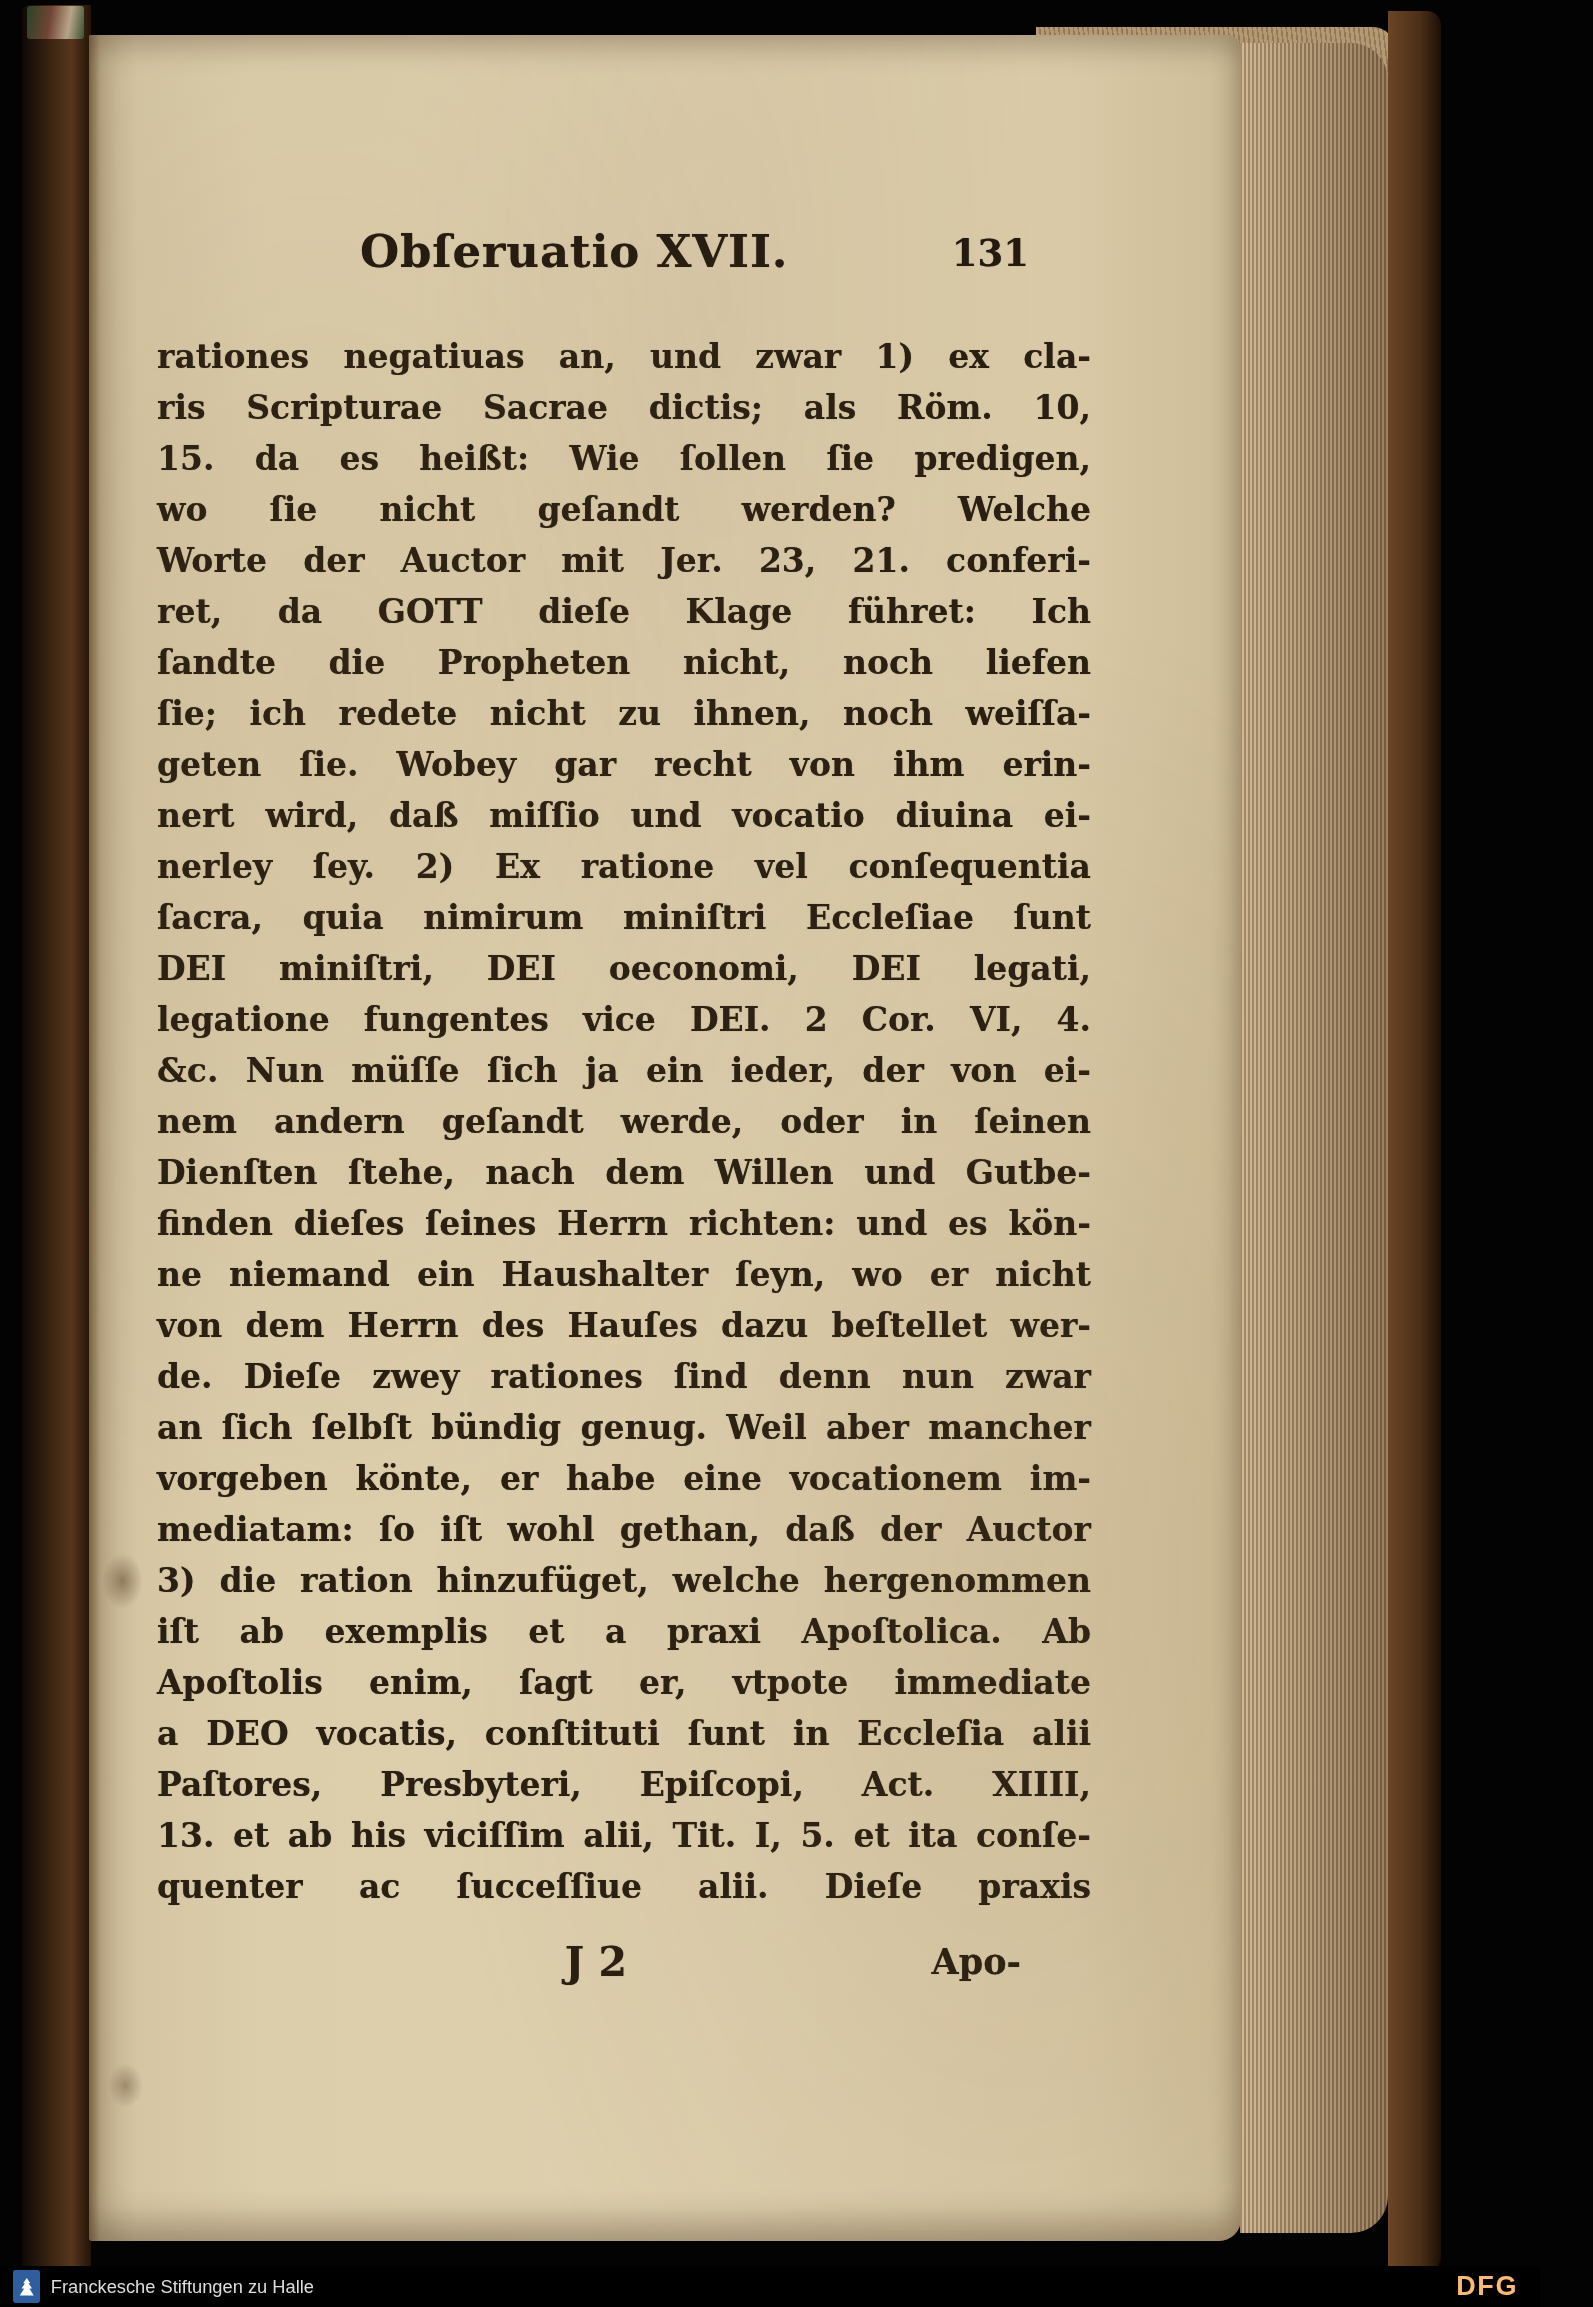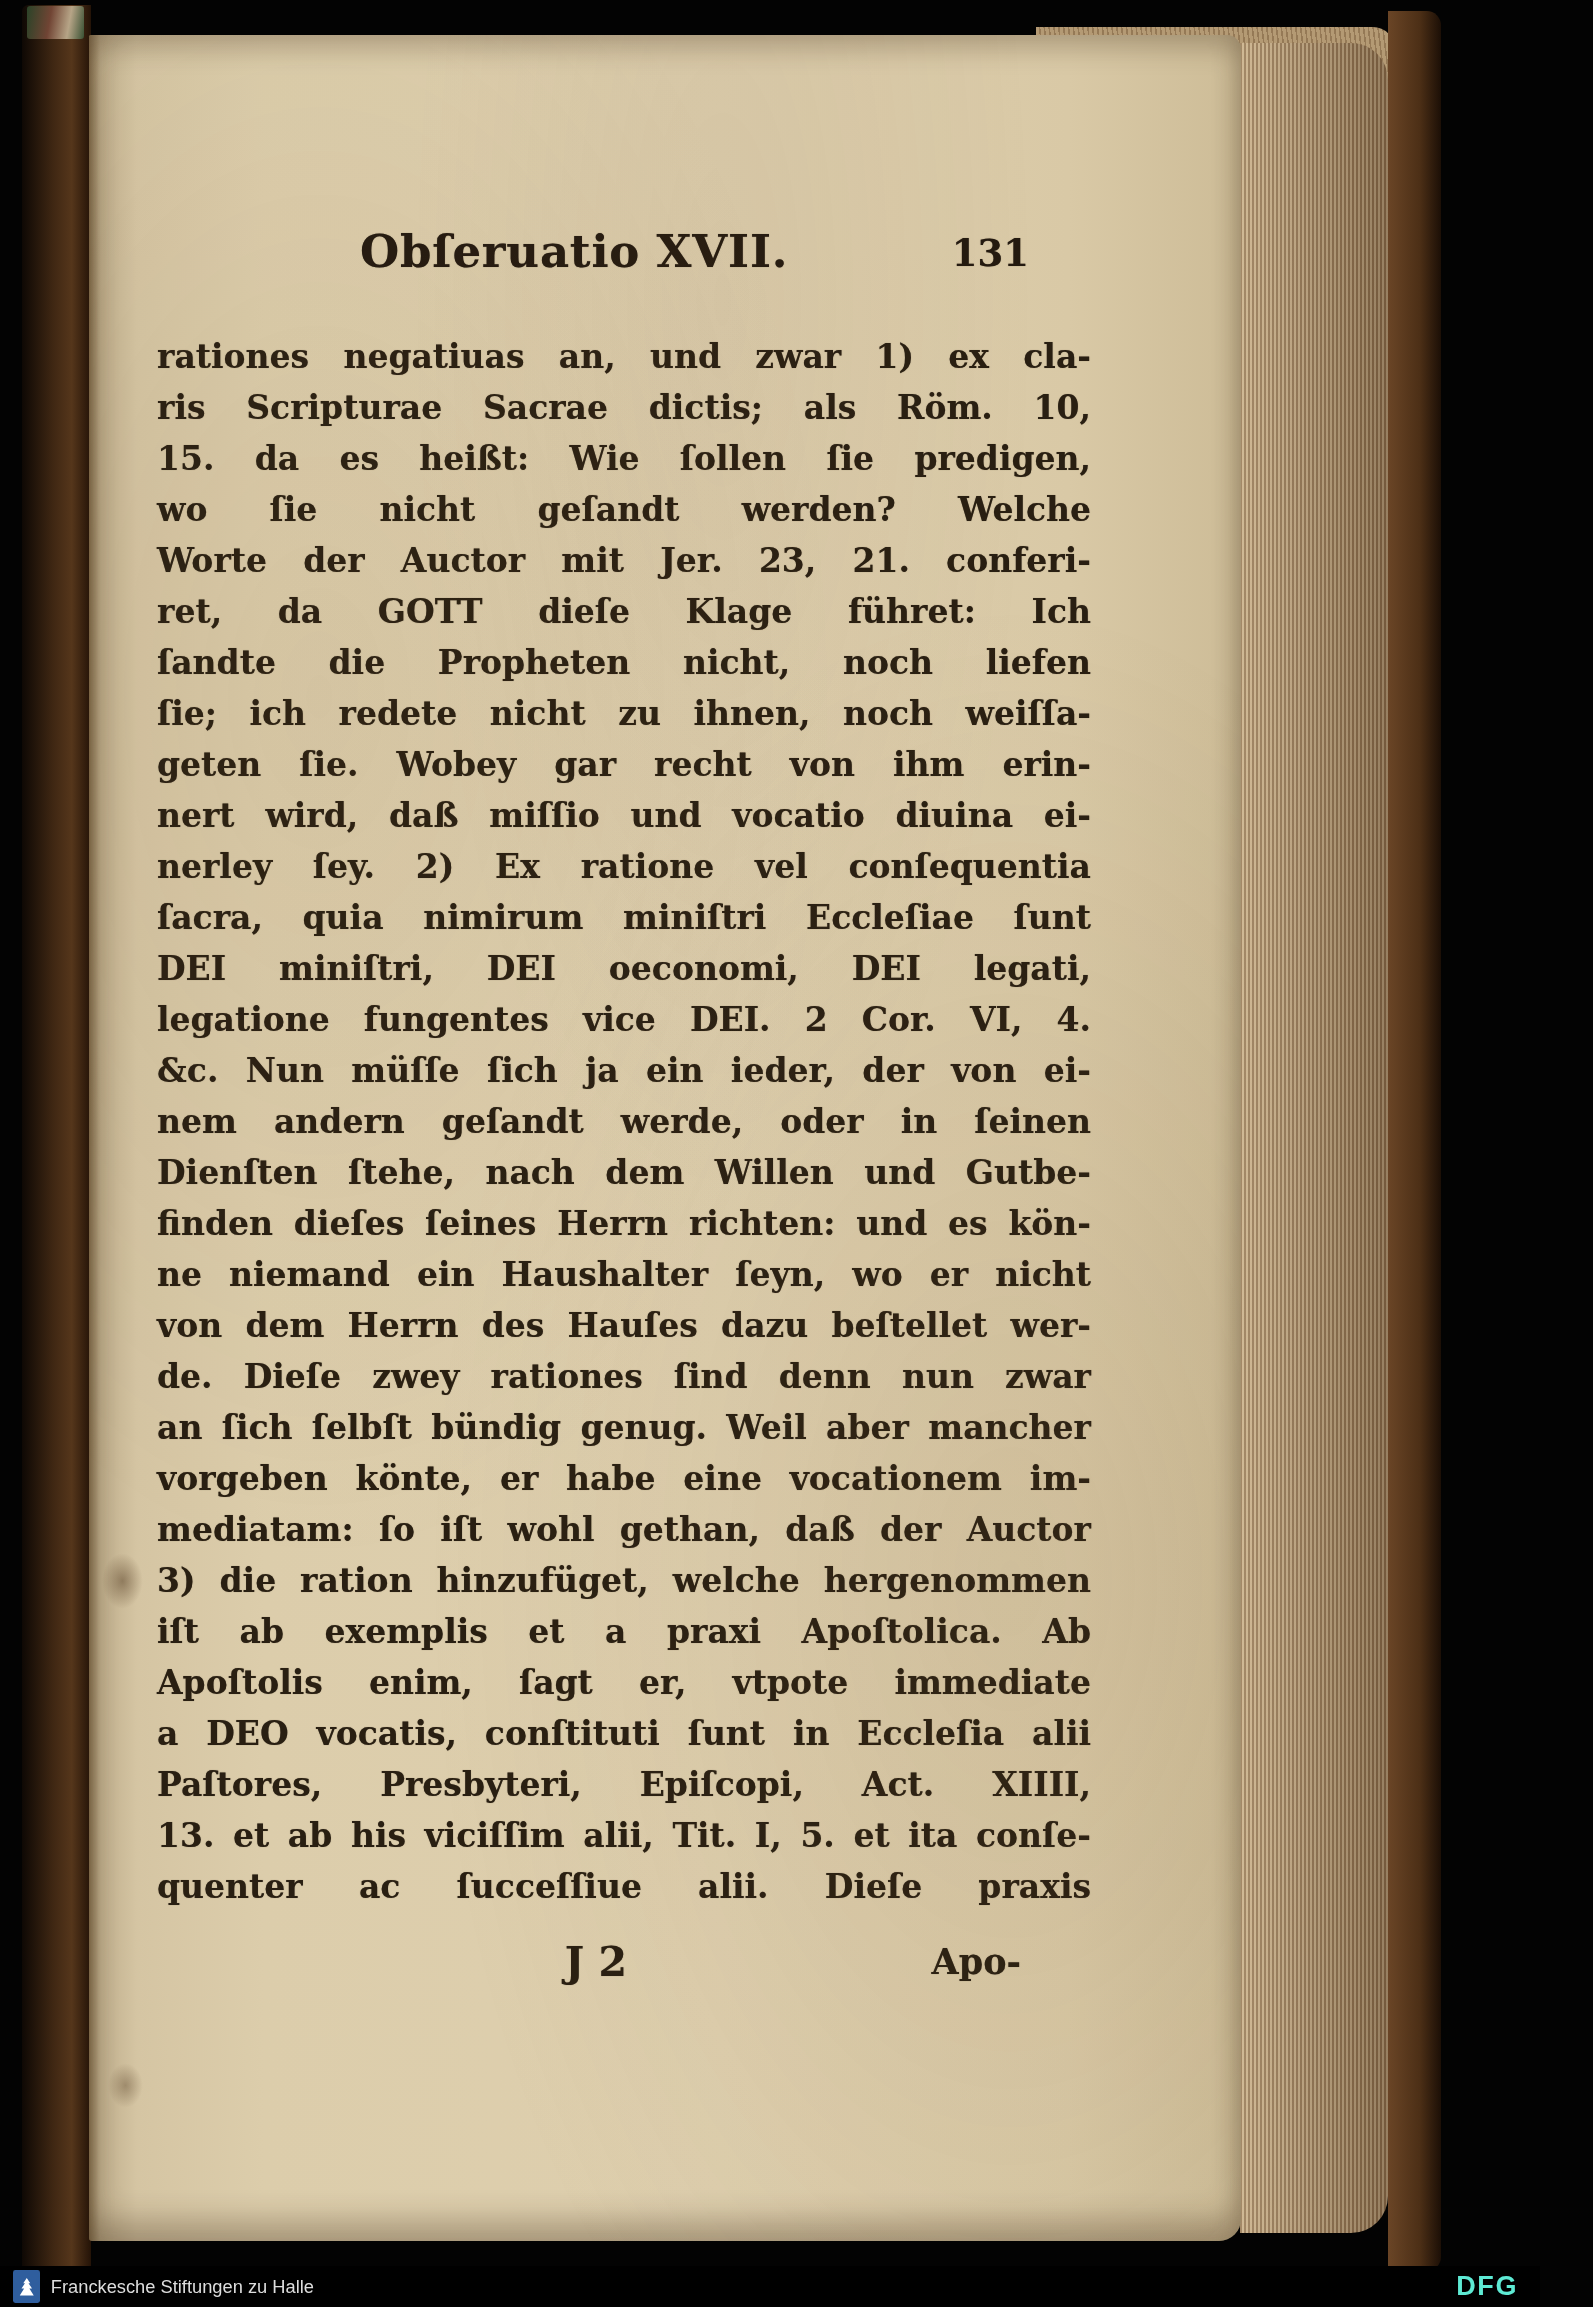--- a/index.html
+++ b/index.html
@@ -56,21 +56,21 @@
     text-shadow:0 0 0.8px rgba(41,31,18,.55);}
   .catchword{position:absolute;right:70px;top:3.2px;font-size:35px;font-weight:bold;
     text-shadow:0 0 0.8px rgba(41,31,18,.55);}
 
   
   .footer{position:absolute;left:0;bottom:0;width:1540px;height:41px;background:#000;
     display:flex;align-items:center;font-family:"Liberation Sans", sans-serif;}
   .inst-logo{width:27px;height:33px;margin-left:12.8px;background:#2f5e9e;border-radius:2.4px;
     display:flex;align-items:center;justify-content:center;flex:0 0 auto;}
   .inst-caption{margin-left:11px;color:#dddddd;font-size:18.3px;}
-  .dfg-logo{margin-left:auto;margin-right:22px;color:#5eead4;font-weight:bold;
+  .dfg-logo{margin-left:auto;margin-right:22px;color:#fdba74;font-weight:bold;
     font-size:27px;letter-spacing:1.6px;}
 </style>
 </head>
 <body>
 
 <div class="canvas">
 
   <div class="spine-left"></div>
   <div class="marbled-edge"></div>
   <div class="top-edge"></div>

